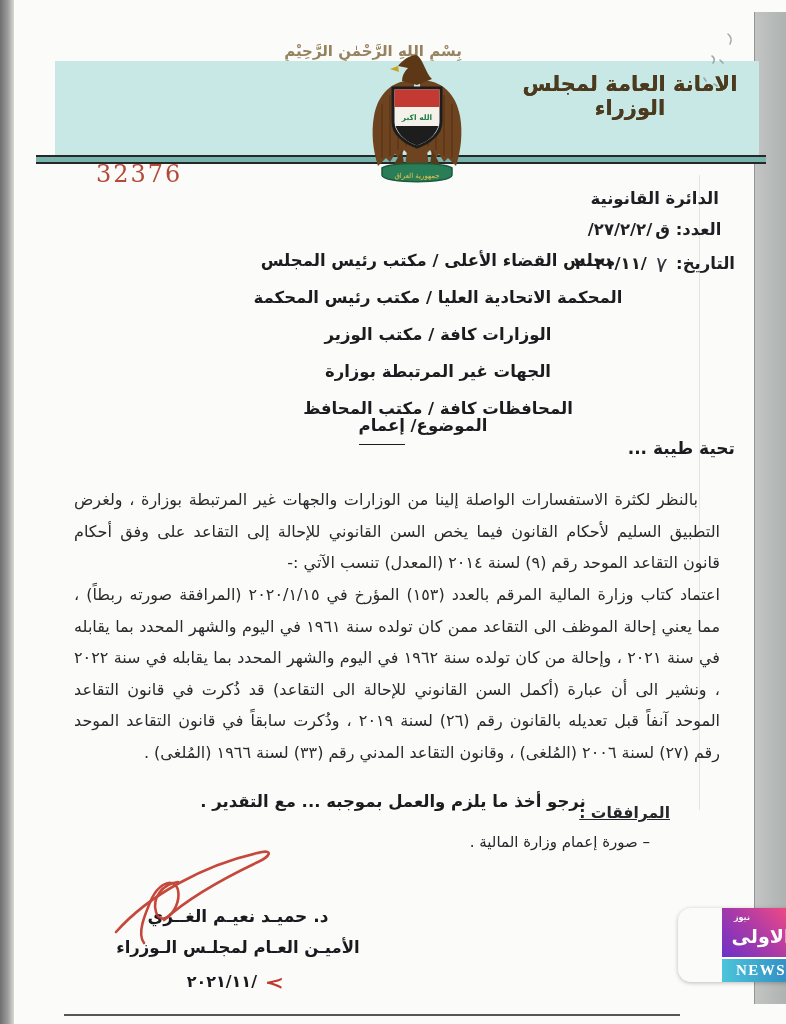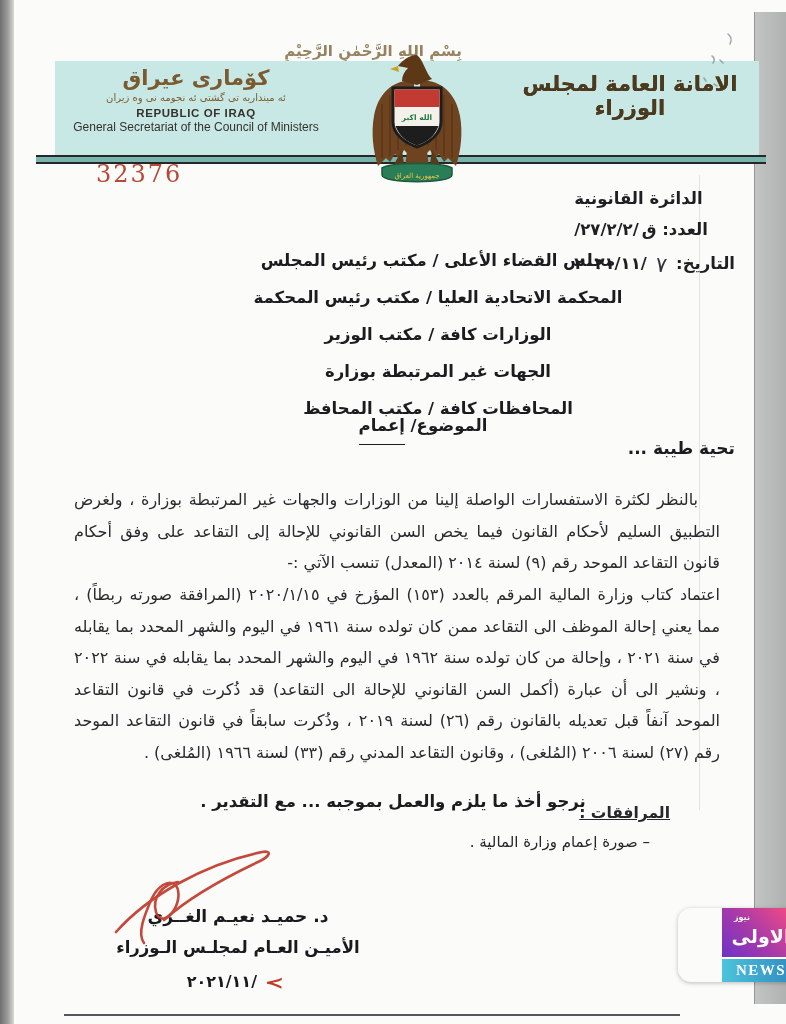--- a/index.html
+++ b/index.html
@@ -26,21 +26,21 @@
   .a-title{font-size:25px;text-shadow:0 0 .6px #4c3a1e;}
   .a-sub{font-size:21px;margin-top:8px;text-shadow:0 0 .6px #4c3a1e;}
   .rule-double{position:absolute;left:36px;top:155px;width:730px;height:5px;background:#77b5ae;
                border-top:2.5px solid #272727;border-bottom:2px solid #272727;z-index:1;}
   .emblem{position:absolute;left:352px;top:50px;z-index:3;}
   .stamp-number{position:absolute;left:96px;top:160px;font-family:"DejaVu Serif",serif;
                 font-size:24px;color:#b44a3a;letter-spacing:2px;}
   .pen-marks{position:absolute;left:690px;top:26px;z-index:2;}
   
   .meta{position:absolute;right:51px;top:189px;display:flex;flex-direction:column;
-        align-items:flex-end;direction:rtl;font-weight:bold;font-size:16.5px;color:#1f1f23;}
+        align-items:center;direction:rtl;font-weight:bold;font-size:16.5px;color:#1f1f23;}
   .meta > *{margin-bottom:12px;}
   .meta-row{display:flex;flex-direction:row;direction:rtl;align-items:center;gap:3px;}
   .num{direction:ltr;unicode-bidi:isolate;}
   .hand-day{font-size:21px;color:#33333a;transform:rotate(6deg) translateY(2px);display:inline-block;
             font-weight:normal;margin:0 6px;}
   
   .recipients{position:absolute;left:193px;top:242px;width:490px;text-align:center;direction:rtl;
               font-weight:bold;font-size:16.5px;line-height:37px;color:#1c1c20;}
   .subject{position:absolute;left:193px;top:416px;width:460px;text-align:center;direction:rtl;
            font-weight:bold;font-size:16.5px;color:#1c1c20;}
@@ -86,26 +86,20 @@
 <div class="canvas">
 
   <div class="edge-left"></div>
   <div class="edge-right"></div>
   <div class="fold-line"></div>
 
   <div class="bismillah">بِسْمِ اللهِ الرَّحْمٰنِ الرَّحِيْمِ</div>
 
   <div class="band"></div>
 
-  <div class="hdr-left">
-    <div class="k-title">كۆمارى عيراق</div>
-    <div class="k-sub">ئه مينداريه تى گشتى ئه نجومه نى وه زيران</div>
-    <div class="e-title">REPUBLIC OF IRAQ</div>
-    <div class="e-sub">General Secretariat of the Council of Ministers</div>
-  </div>
 
   <div class="hdr-right">
     <div class="a-sub">الامانة العامة لمجلس الوزراء</div>
   </div>
 
   <div class="rule-double"></div>
 
   <svg class="emblem" width="130" height="140" viewBox="0 0 130 140">
     <g fill="#6d4320">
       <path d="M62,30 C40,30 26,44 22,66 C19,83 21,100 26,116 L34,108 L38,112 L43,104 L47,109 L52,100 L56,104 L60,96 L62,96 Z"></path>

